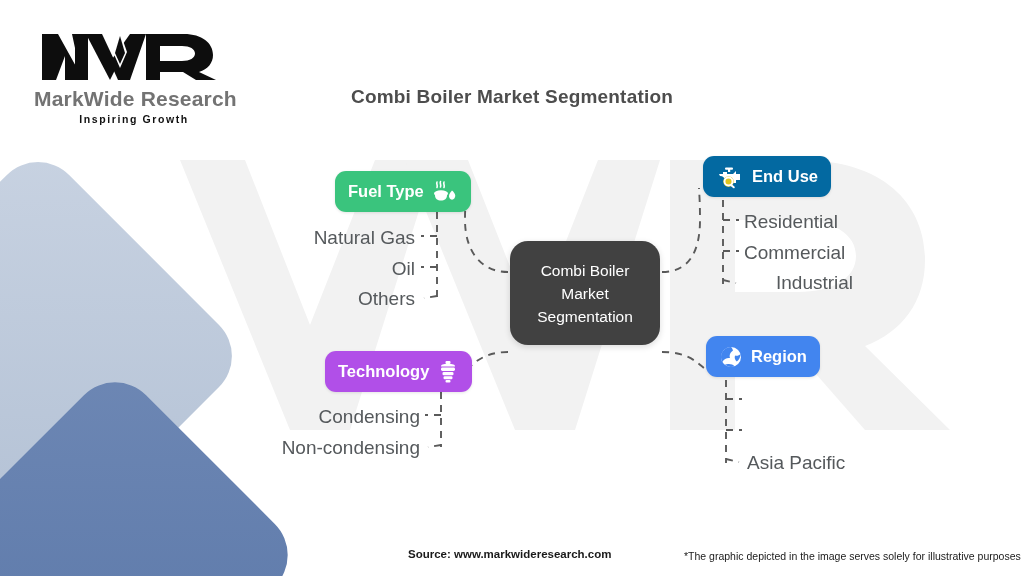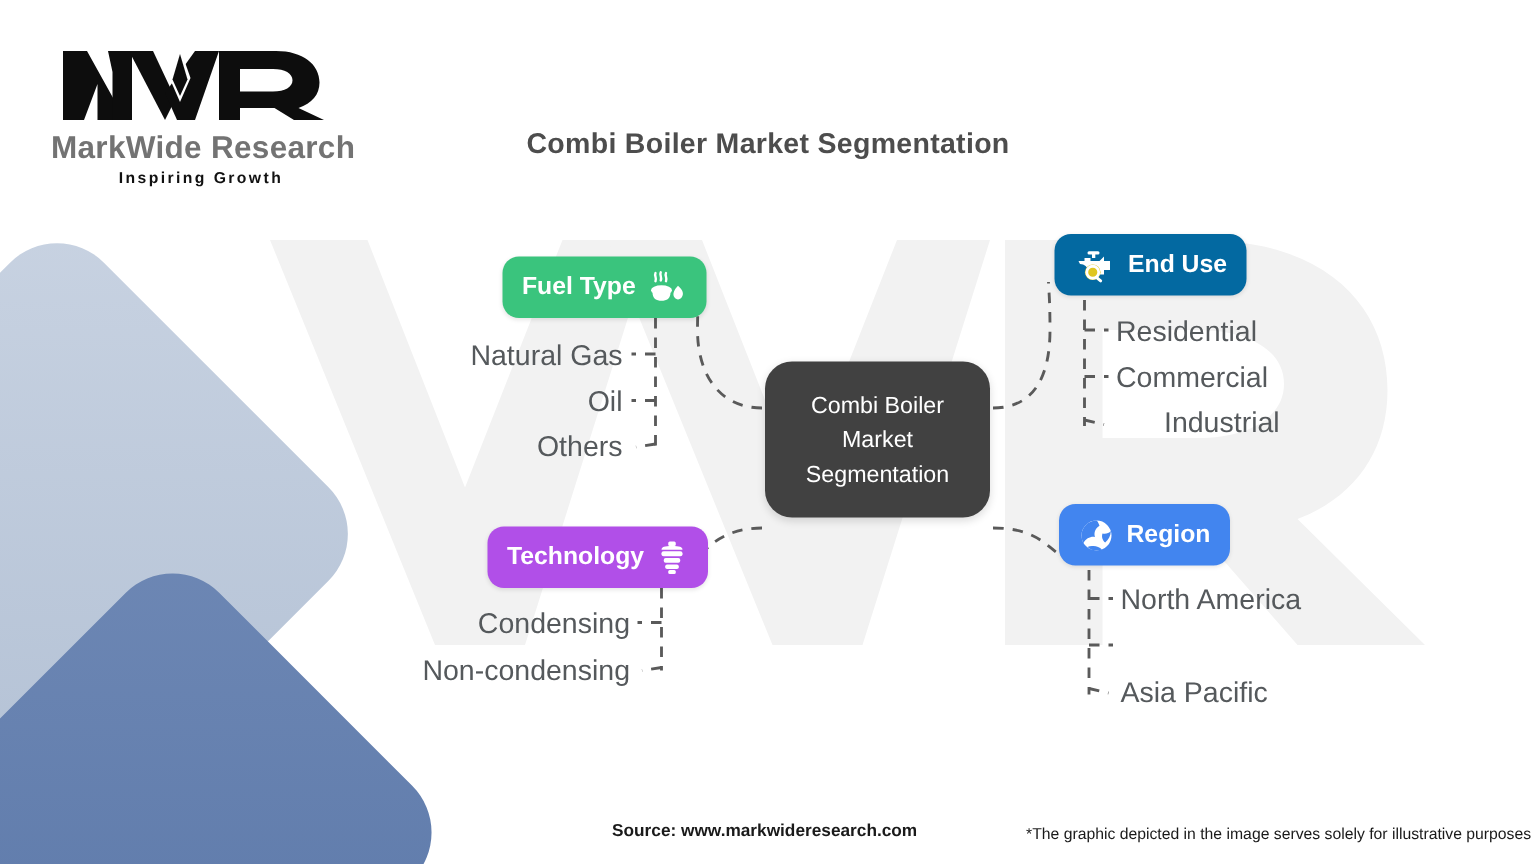--- a/index.html
+++ b/index.html
@@ -305,19 +305,18 @@
         <g>
           <circle cx="12" cy="12" r="10" fill="#ffffff"></circle>
           <path d="M12 2 C6.5 2 2 6.5 2 12 C2 13.8 2.5 15.5 3.3 17 C5 14 8 12.5 11 13 C10 10 11.5 7 14 5.5 C13.4 3.8 12.8 2.6 12 2 Z" fill="#4285ef"></path>
           <path d="M21.6 9 C20.2 10.5 18 11.2 16 10.6 C15.2 12.8 16 15.2 17.8 16.6 C19.9 15 21.4 12.6 21.6 9 Z" fill="#4285ef"></path>
           <path d="M6 19.6 C7.7 21.1 9.8 22 12 22 C13.3 22 14.5 21.7 15.6 21.3 C14 19.6 11.5 18.7 9 19 C8 19.1 6.9 19.3 6 19.6 Z" fill="#4285ef"></path>
         </g>
       </svg>
     </span>
     <span>Region</span>
   </div>
-  <div class="leaf leaf-left" style="left:747px; top:390px; width:240px;">North America</div>
   <div class="leaf leaf-left" style="left:747px; top:452px; width:240px;">Asia Pacific</div>
 
   <div class="source">Source: www.markwideresearch.com</div>
   <div class="disclaimer">*The graphic depicted in the image serves solely for illustrative purposes</div>
 
 </div>
 
 </body></html>

